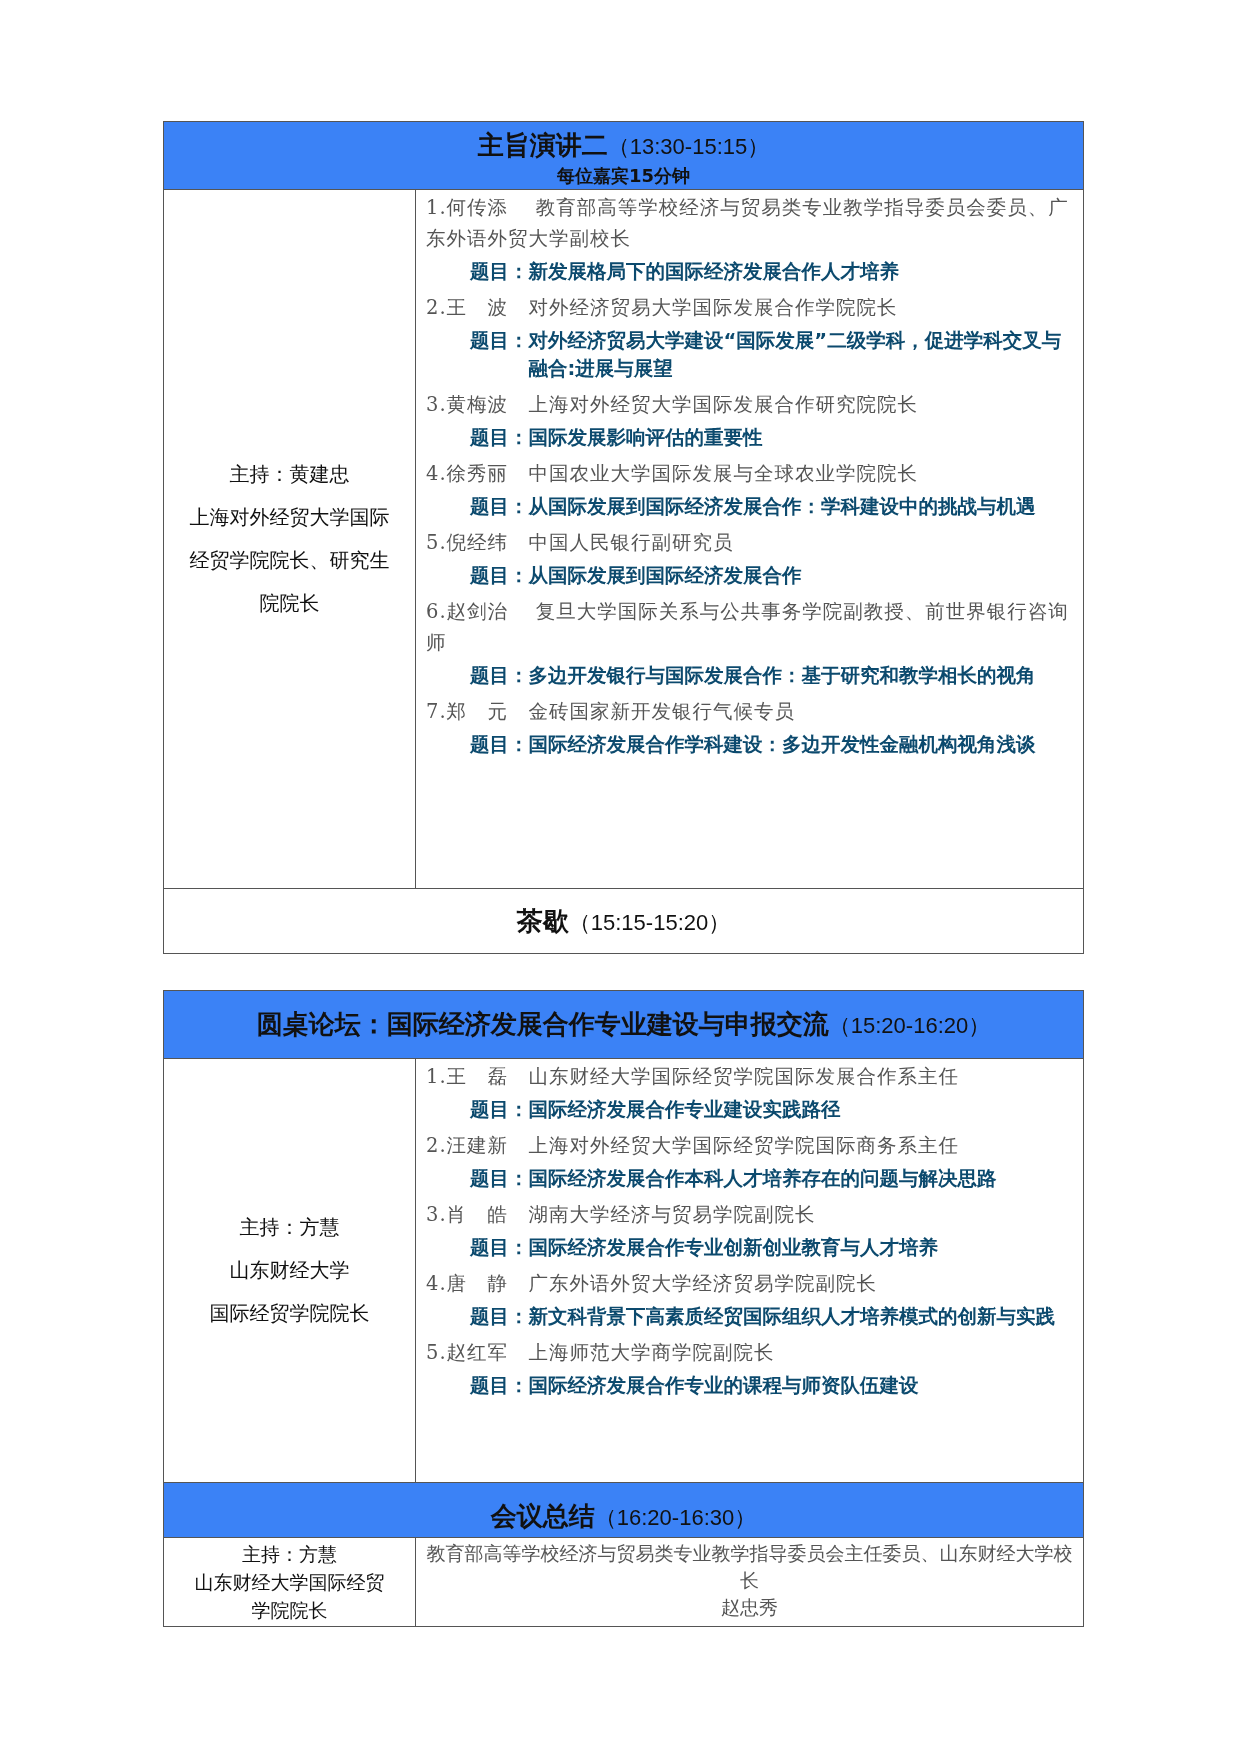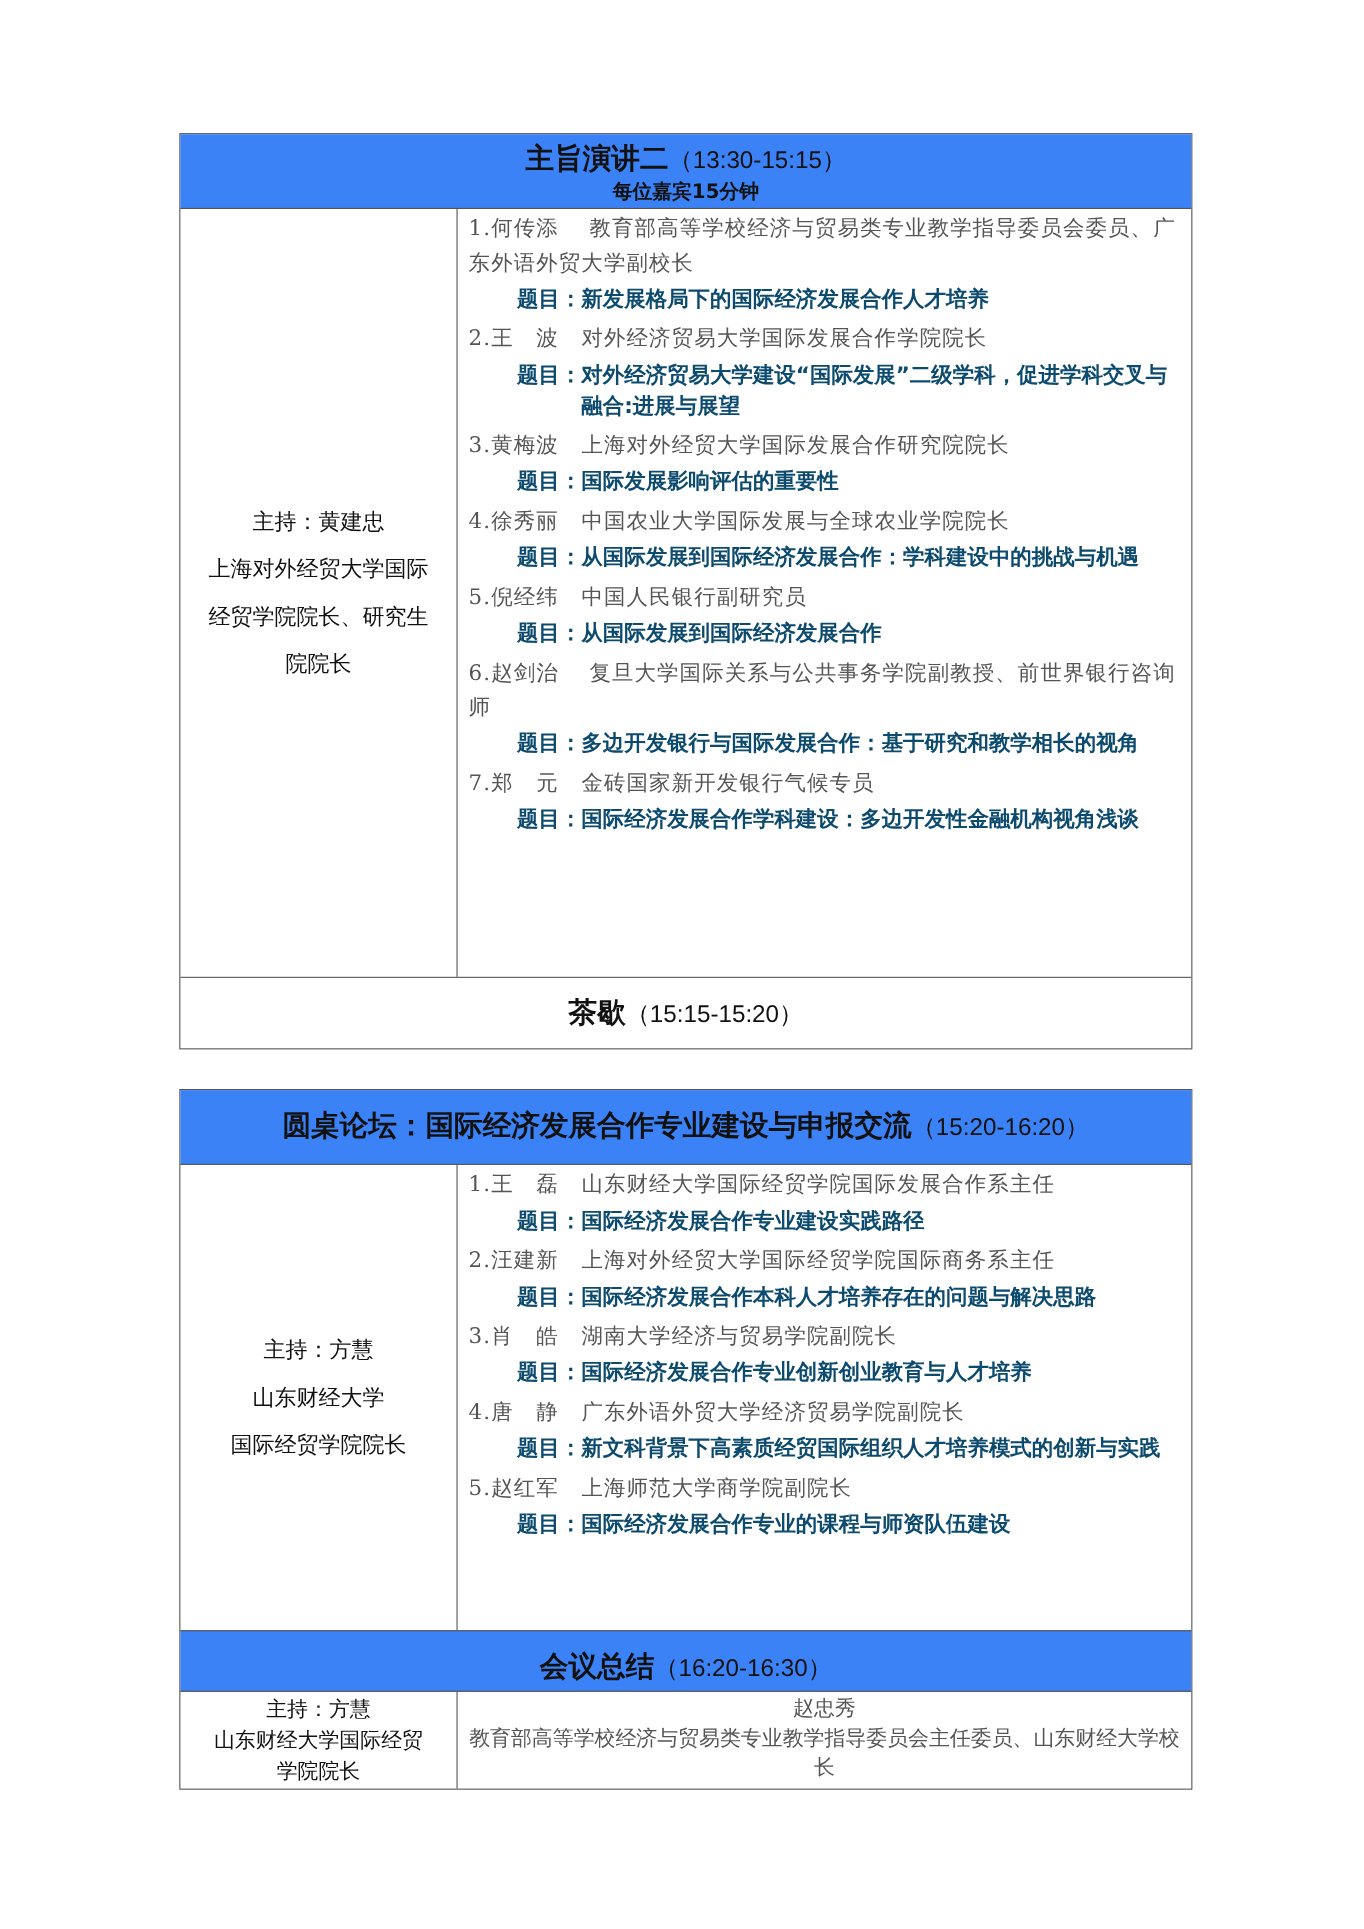--- a/index.html
+++ b/index.html
@@ -143,17 +143,17 @@
   <div class="hdr" style="height:56px; line-height:66px; font-size:26px; border-top:1.5px solid #555;">
     <span class="title">会议总结</span><span class="time" style="font-size:22px;">（16:20-16:30）</span>
   </div>
   <div class="row" style="height:88px;">
     <div class="left" style="line-height:28px; font-size:19px;">
       <div>主持：方慧</div>
       <div>山东财经大学国际经贸</div>
       <div>学院院长</div>
     </div>
     <div class="right" style="text-align:center; color:#555; font-size:19px; line-height:27px; padding-top:2px;">
+      <div>教育部高等学校经济与贸易类专业教学指导委员会主任委员、山东财经大学校长</div>
       <div>赵忠秀</div>
-      <div>教育部高等学校经济与贸易类专业教学指导委员会主任委员、山东财经大学校长</div>
     </div>
   </div>
 </div>
 
 </body></html>

